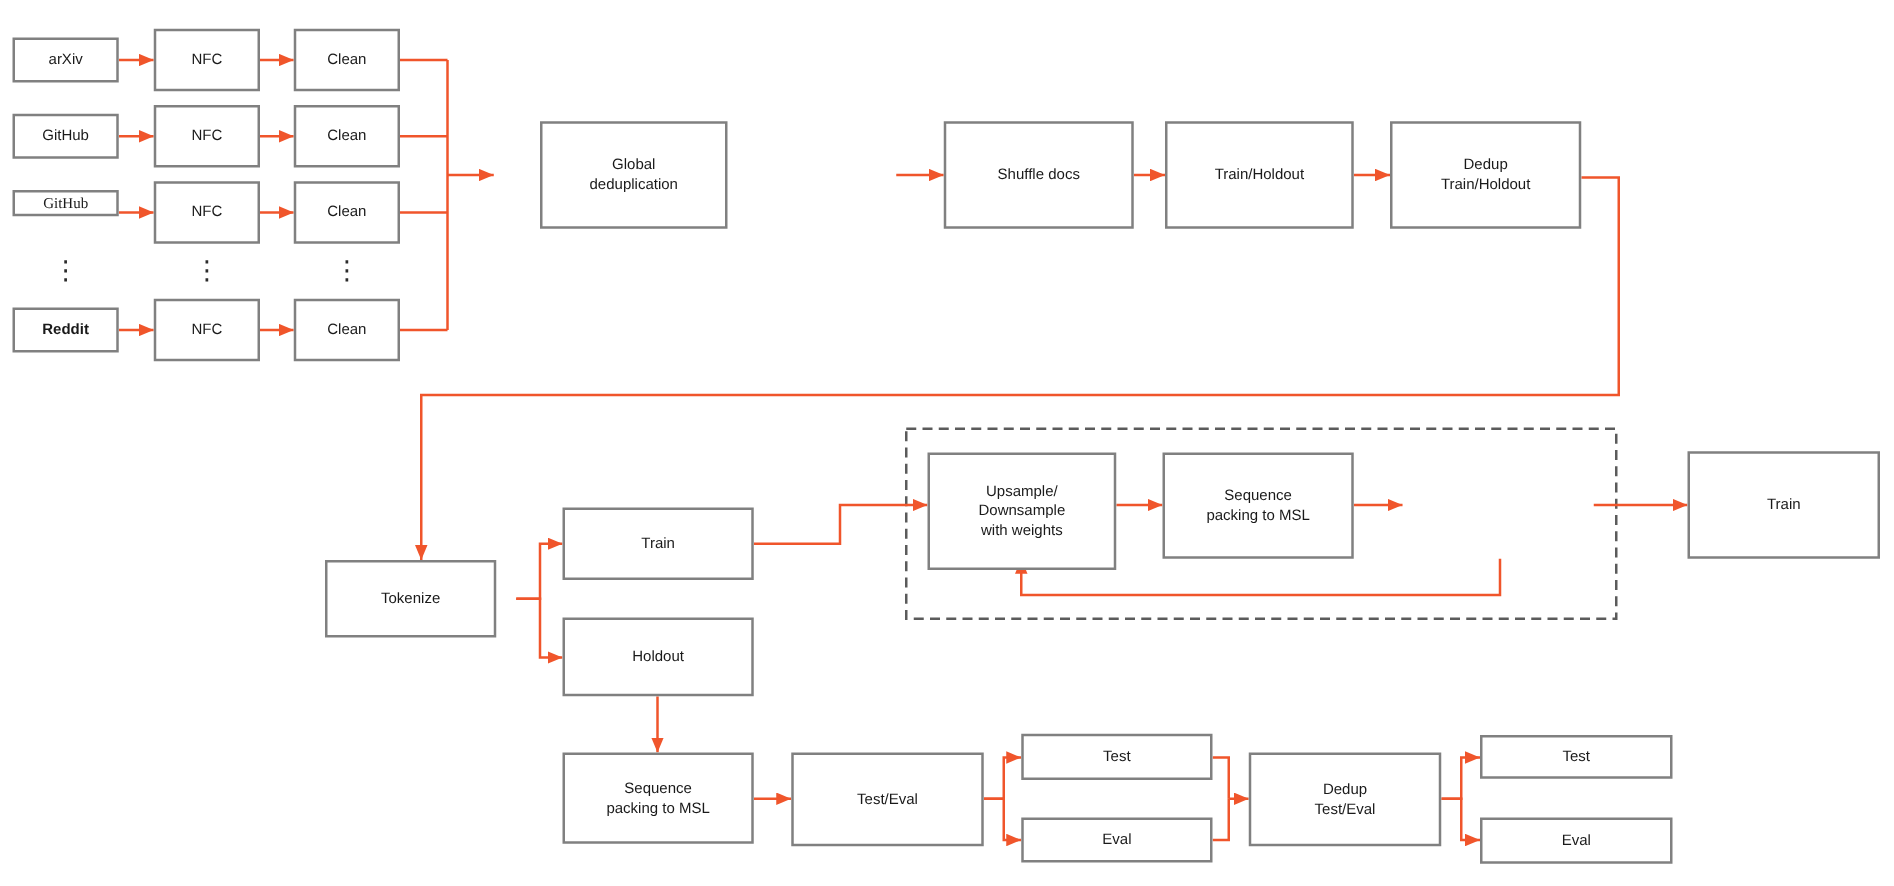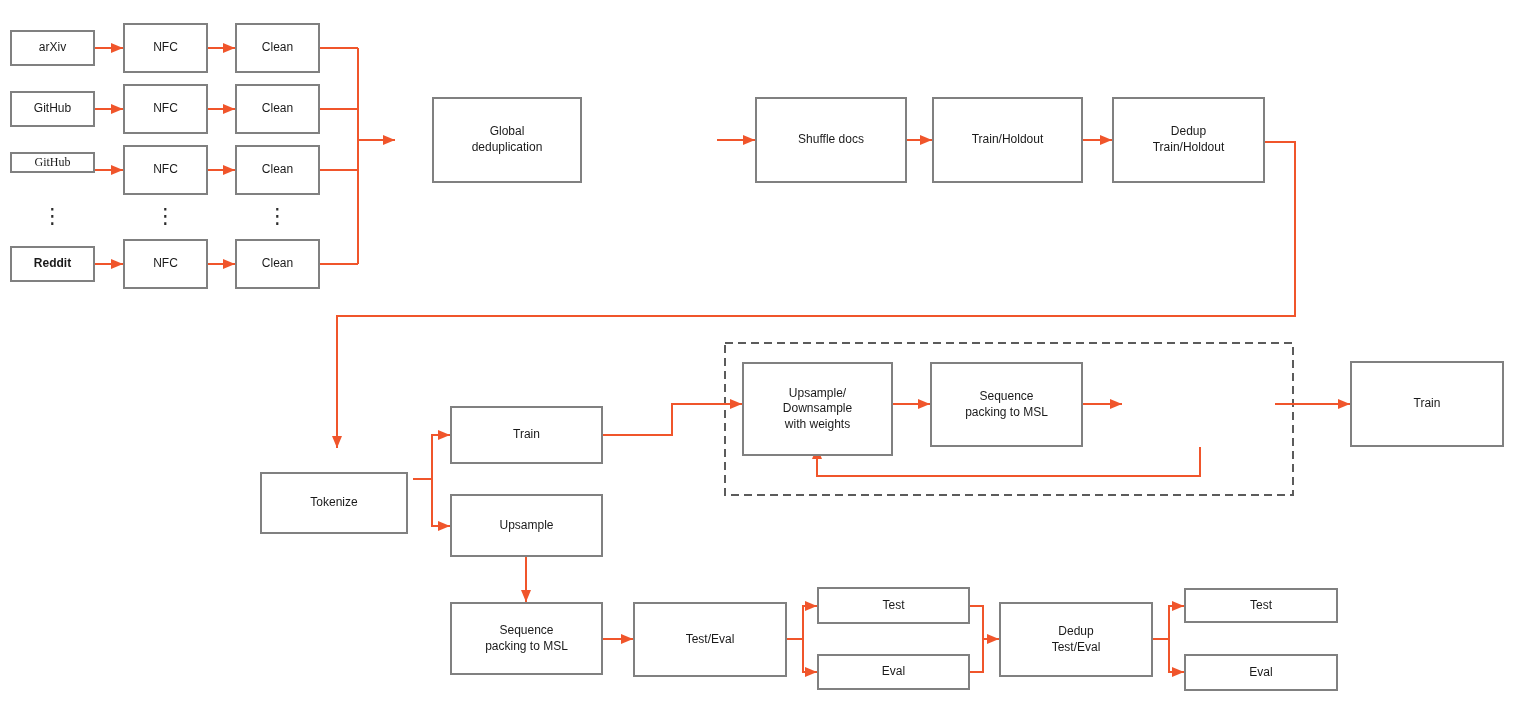--- a/index.html
+++ b/index.html
@@ -130,23 +130,23 @@
   <div class="dots" style="left:155px; top:206px; width:21px;">⋮</div>
   <div class="dots" style="left:267px; top:206px; width:21px;">⋮</div>
 
   <div class="node" style="left:395px; top:97px; width:150px; height:86px;margin-left:37px;">Global
 deduplication</div>
   <div class="node" style="left:755px; top:97px; width:152px; height:86px;">Shuffle docs</div>
   <div class="node" style="left:932px; top:97px; width:151px; height:86px;">Train/Holdout</div>
   <div class="node" style="left:1112px; top:97px; width:153px; height:86px;">Dedup
 Train/Holdout</div>
 
-  <div class="node" style="left:260px; top:472px; width:148px; height:62px;">Tokenize</div>
+  <div class="node" style="left:260px; top:448px; width:137px; height:62px;">Tokenize</div>
   <div class="node" style="left:450px; top:406px; width:153px; height:58px;">Train</div>
-  <div class="node" style="left:450px; top:494px; width:153px; height:63px;">Upsample</div>
+  <div class="node" style="left:450px; top:494px; width:153px; height:63px;">Holdout</div>
 
   <div class="node" style="left:742px; top:362px; width:151px; height:94px;">Upsample/
 Downsample
 with weights</div>
   <div class="node" style="left:930px; top:362px; width:153px; height:85px;">Sequence
 packing to MSL</div>
   <div class="node" style="left:1350px; top:361px; width:154px; height:86px;">Train</div>
 
   <div class="node" style="left:450px; top:602px; width:153px; height:73px;">Sequence
 packing to MSL</div>

